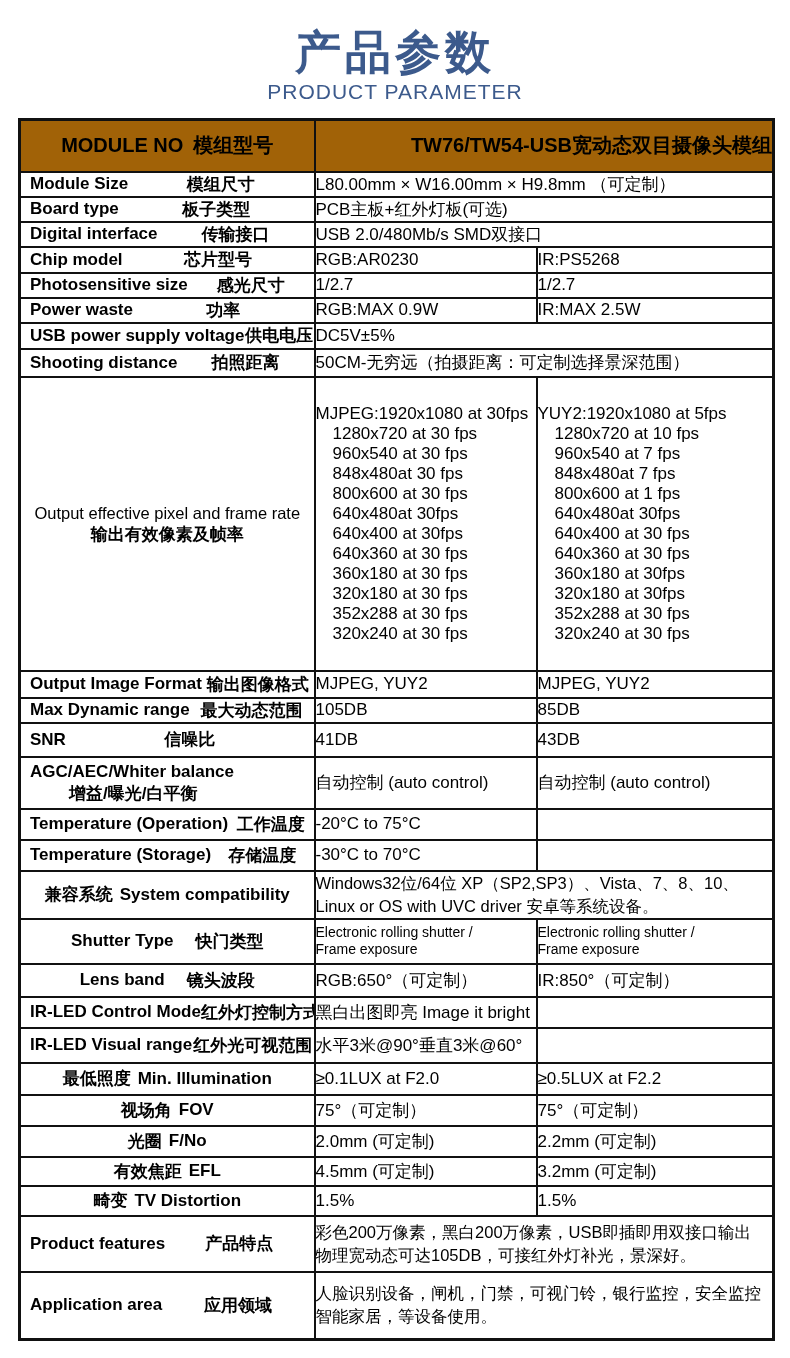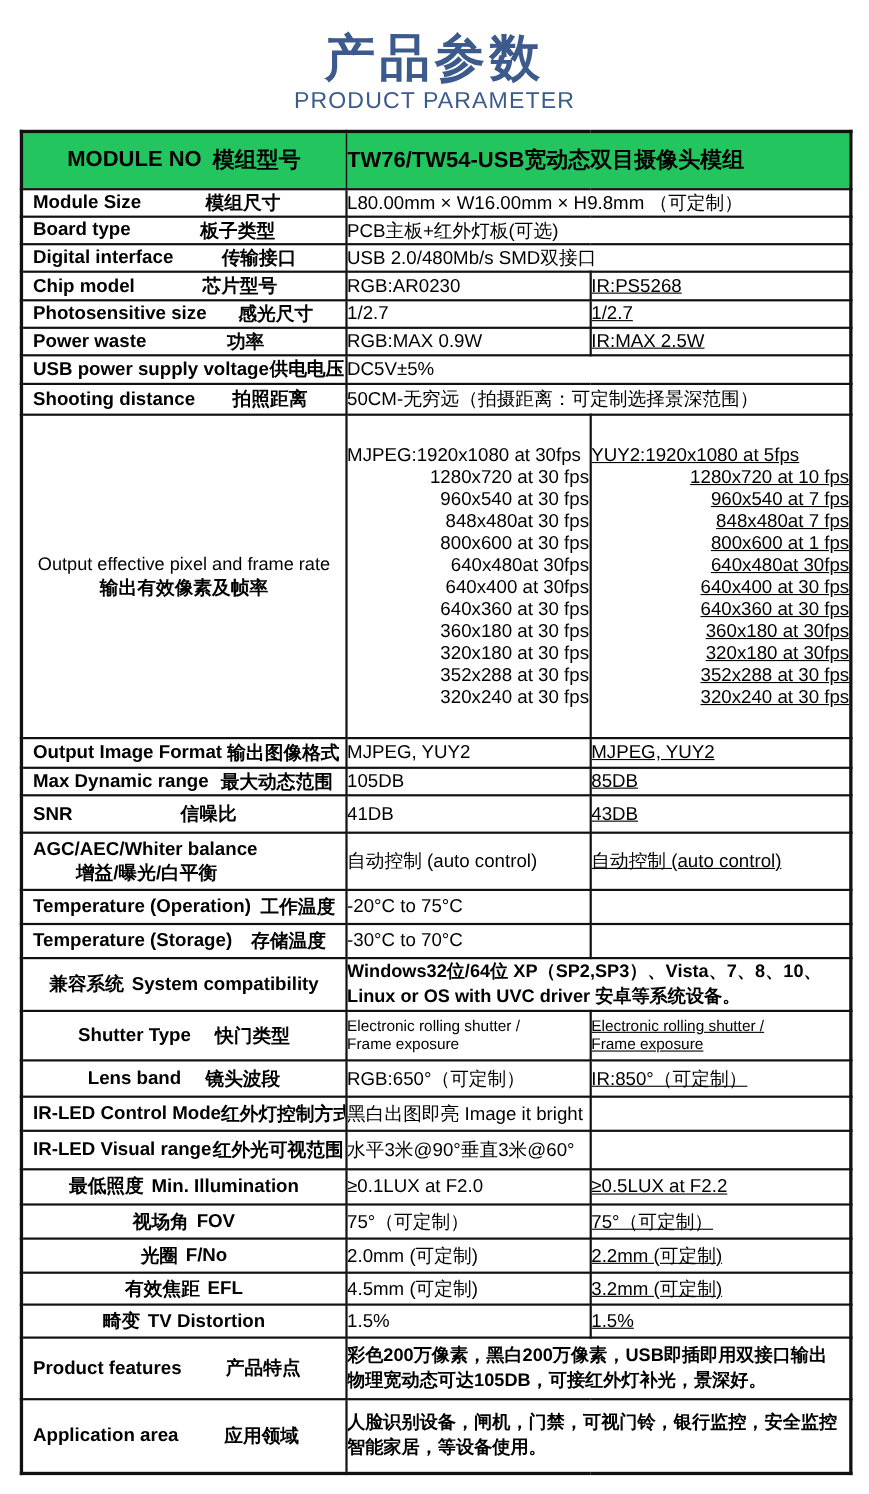--- a/index.html
+++ b/index.html
@@ -18,41 +18,41 @@
   table.spec {
     margin:13px 0 0 18px; width:754px;
     border-collapse:collapse; table-layout:fixed;
     border:3px solid #111;
   }
   .spec th, .spec td {
     border:2px solid #111; padding:0; font-size:17px; vertical-align:middle;
     overflow:hidden;
   }
   .spec thead th {
-    background:#22c55e; font-size:20px; font-weight:bold; text-align:left;
+    background:#a16207; font-size:20px; font-weight:bold; text-align:right;
   }
   .hdr-split { display:flex; justify-content:center; gap:10px; align-items:center; }
   .lbl { font-weight:bold; }
   .split { display:flex; align-items:center;border-radius:10px; }
   .split .en { padding-left:9px; white-space:nowrap; }
   .split .zh { margin:0 auto; white-space:nowrap; }
   .center-lbl { display:flex; align-items:center; justify-content:center; gap:22px; font-weight:bold; }
   .center-lbl.gap-sm { gap:7px; }
   .val { padding-left:10px; }
-  .val2 { padding-left:10px;text-decoration:underline; }
+  .val2 { padding-left:10px; }
   .list div { line-height:20px; white-space:nowrap; }
-  .list div.indent { padding-left:17px;text-align:right; }
+  .list div.indent { padding-left:17px; }
   td.list { padding-top:4px; padding-bottom:4px; }
   .biglbl { text-align:center; }
   .biglbl .l1 { font-weight:normal; font-size:16.5px; line-height:22px; }
   .biglbl .l2 { font-weight:bold; font-size:17px; line-height:22px; }
   .agc .l1 { padding-left:9px; line-height:22px; }
   .agc .l2 { padding-left:48px; line-height:22px; }
   .small div { font-size:14px; line-height:17px; white-space:nowrap; }
-  .multiline div { font-size:16.5px; line-height:23px; white-space:nowrap;font-weight:bold; }
+  .multiline div { font-size:16.5px; line-height:23px; white-space:nowrap; }
 </style>
 </head>
 <body>
 
 <div class="title-wrap">
   <div class="title-zh">产品参数</div>
   <div class="title-en">PRODUCT PARAMETER</div>
 </div>
 
 <table class="spec">

